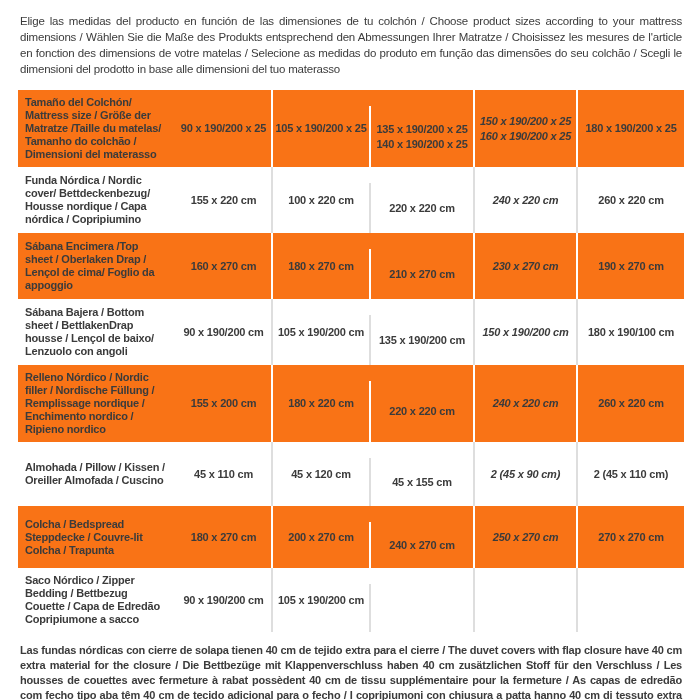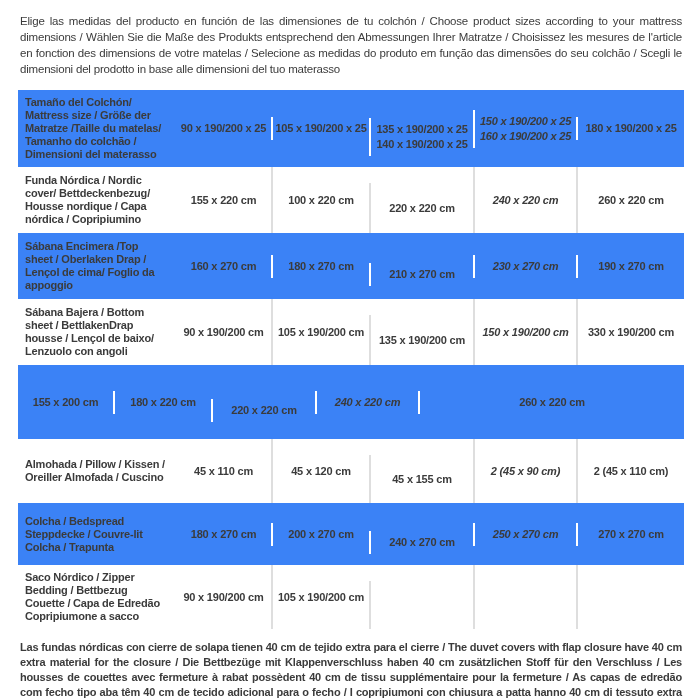--- a/index.html
+++ b/index.html
@@ -18,21 +18,21 @@
     font-weight: normal;
     text-align: justify;
     letter-spacing: -0.2px;
     color: #3b3b3b;
     padding: 0 2px 0 2px;
     margin-bottom: 13px;
   }
 
   .size-table { width: 100%; }
   .trow { display: flex; align-items: stretch; width: 100%; }
-  .trow.gray  { background: #3b82f6; align-items: center; }
+  .trow.gray  { background: #f97316; }
   .trow.white { background: #ffffff; }
 
   .cell { display: flex; align-items: center; }
   .cell.label {
     flex: 0 0 158px;
     font-size: 11px;
     line-height: 13px;
     font-weight: bold;
     letter-spacing: -0.2px;
     padding: 6px 10px 6px 7px;
@@ -114,24 +114,25 @@
       <div class="cell val v4">230 x 270 cm</div>
       <div class="cell val v5">190 x 270 cm</div>
     </div>
 
     <div class="trow white r4">
       <div class="cell label">Sábana Bajera / Bottom sheet / BettlakenDrap housse / Lençol de baixo/ Lenzuolo con angoli</div>
       <div class="cell val v1">90 x 190/200 cm</div>
       <div class="cell val v2">105 x 190/200 cm</div>
       <div class="cell val v3">135 x 190/200 cm</div>
       <div class="cell val v4">150 x 190/200 cm</div>
-      <div class="cell val v5">330 x 190/200 cm</div>
+      <div class="cell val v5">180 x 190/100 cm</div>
     </div>
 
     <div class="trow gray r5">
+      <div class="cell label">Relleno Nórdico / Nordic filler / Nordische Füllung / Remplissage nordique / Enchimento nordico / Ripieno nordico</div>
       <div class="cell val v1">155 x 200 cm</div>
       <div class="cell val v2">180 x 220 cm</div>
       <div class="cell val v3">220 x 220 cm</div>
       <div class="cell val v4">240 x 220 cm</div>
       <div class="cell val v5">260 x 220 cm</div>
     </div>
 
     <div class="trow white r6">
       <div class="cell label">Almohada / Pillow / Kissen / Oreiller Almofada / Cuscino</div>
       <div class="cell val v1">45 x 110 cm</div>

